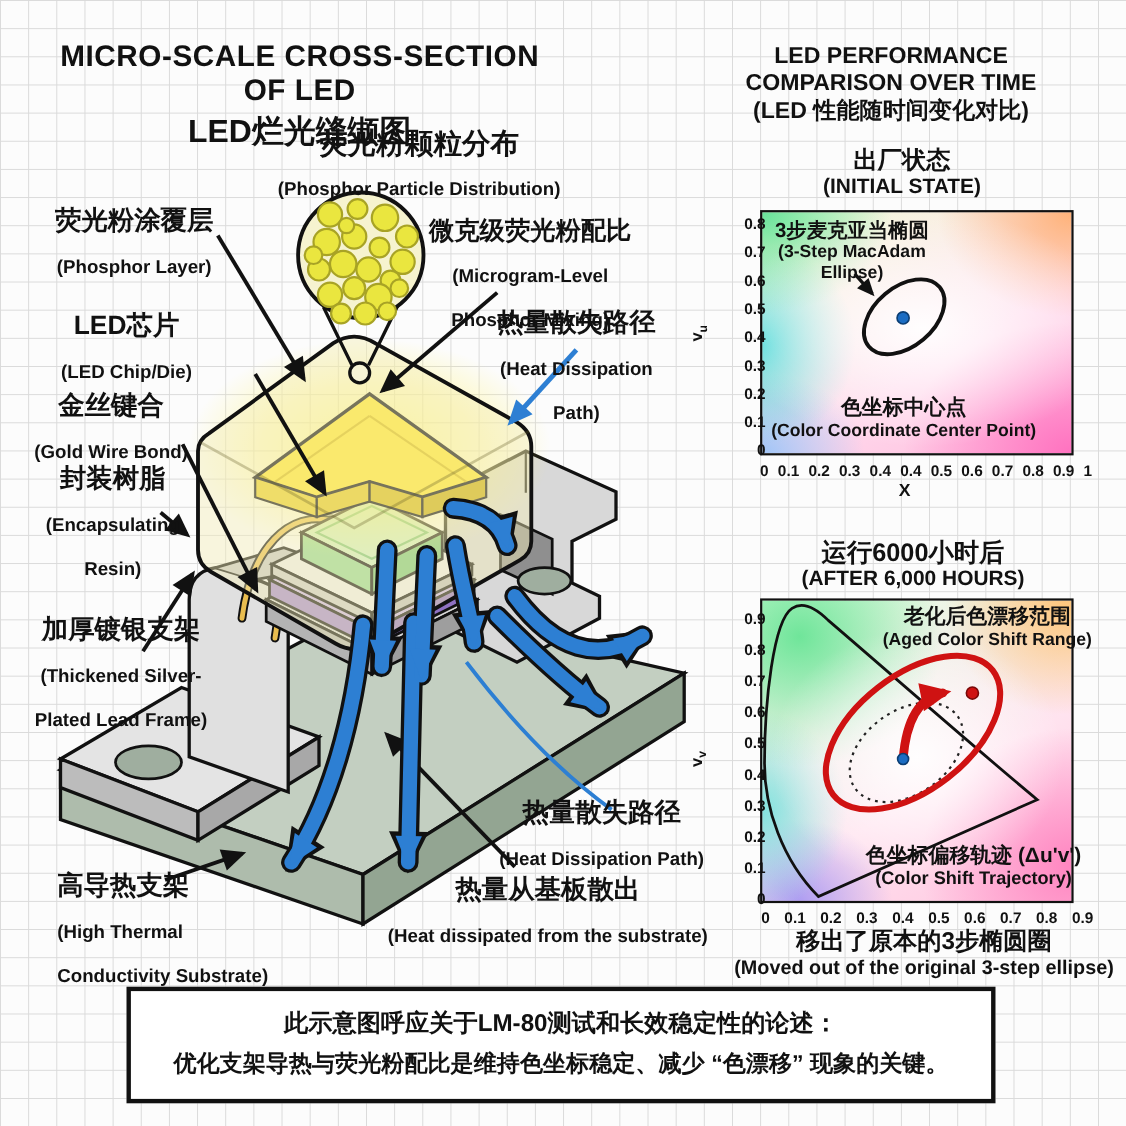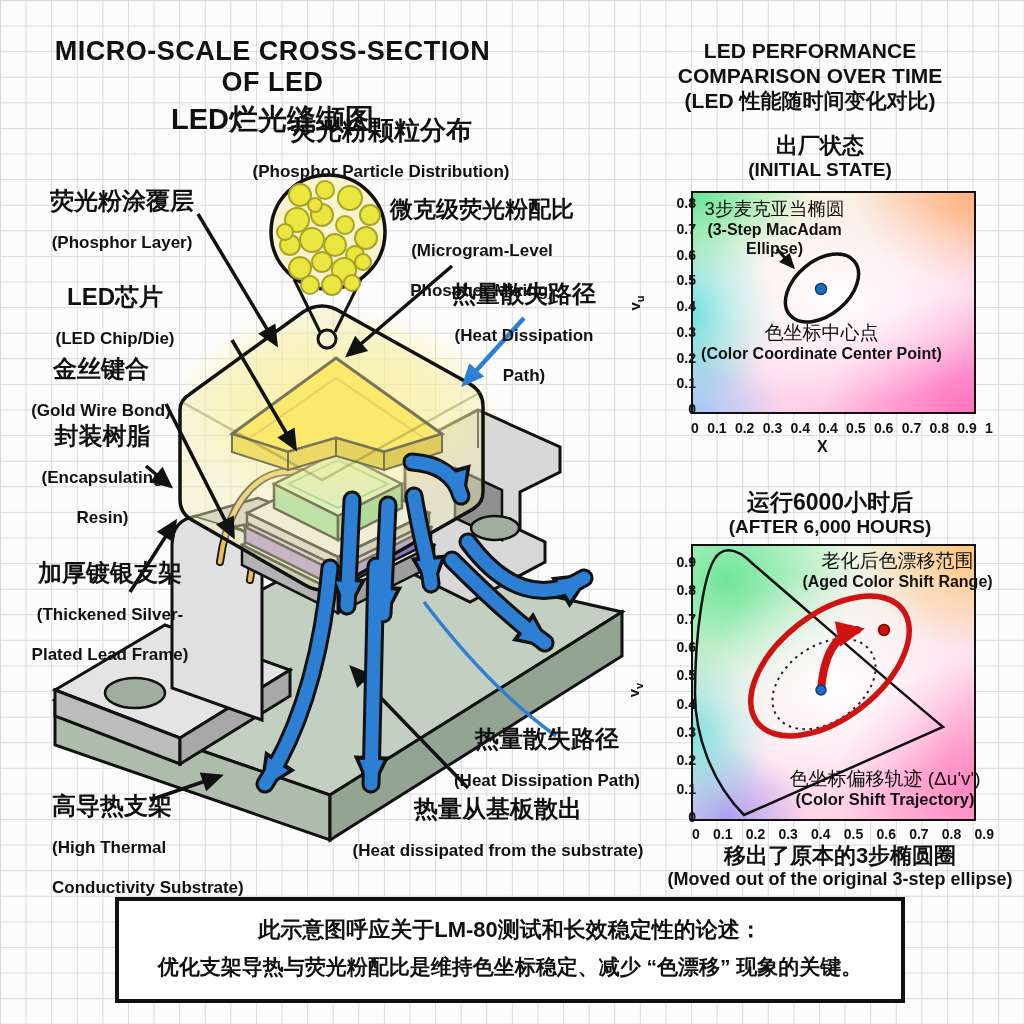--- a/index.html
+++ b/index.html
@@ -44,21 +44,21 @@
       radial-gradient(65% 60% at 98% 2%, rgba(255,195,115,.92) 0%, rgba(255,195,115,0) 60%),
       radial-gradient(75% 70% at 100% 88%, rgba(255,128,190,.92) 0%, rgba(255,128,190,0) 65%),
       linear-gradient(150deg,#e2ffe0 0%,#ffe3ef 60%,#ffc4df 100%);
   }
   .ticks{position:absolute;display:flex;font-size:14px;font-weight:700;color:#111;padding-left:12px;}
   .ticksY{flex-direction:column;justify-content:space-between;align-items:flex-end;}
   .ticksX{flex-direction:row;justify-content:space-between;align-items:flex-start;}
   .axlab{position:absolute;font-size:16px;font-weight:bold;}
   .ylab{position:absolute;font-size:15px;font-weight:bold;transform:rotate(-90deg);}
   .ylab sub{font-size:11px;}
-  .inlab-zh{font-size:19px;font-weight:normal;line-height:22px;}
+  .inlab-zh{font-size:19px;font-weight:bold;line-height:22px;}
   .inlab-en{font-size:16px;font-weight:bold;line-height:19px;}
   .foot-zh{font-size:22px;font-weight:bold;line-height:25px;}
   .foot-en{font-size:18px;font-weight:bold;line-height:22px;}
   .note{
     position:absolute;left:115px;top:897px;width:782px;height:98px;
     background:#fff;border:4px solid #111;text-align:center;
   }
   .note .l1{font-size:22px;font-weight:bold;margin-top:14px;}
   .note .l2{font-size:21px;font-weight:bold;margin-top:8px;}
   svg{display:block;}
@@ -297,21 +297,21 @@
     </defs>
     <ellipse cx="131" cy="97" rx="42" ry="27" transform="rotate(-40 131 97)" fill="none" stroke="#111" stroke-width="3.5"></ellipse>
     <circle cx="130" cy="98" r="5.5" fill="#1b6cc2" stroke="#0c3e73" stroke-width="1.5"></circle>
     <path d="M86,58 L102,76" fill="none" stroke="#111" stroke-width="3" marker-end="url(#mB2)"></path>
   </svg>
   <div class="abs ctr" style="left:697px;top:198px;width:155px">
     <div class="inlab-zh" style="font-size:18.5px">3步麦克亚当椭圆</div>
     <div class="inlab-en">(3-Step MacAdam</div>
     <div class="inlab-en">Ellipse)</div>
   </div>
-  <div class="abs ctr" style="left:681px;top:322px;width:281px">
+  <div class="abs ctr" style="left:681px;top:360px;width:281px">
     <div class="inlab-zh">色坐标中心点</div>
     <div class="inlab-en">(Color Coordinate Center Point)</div>
   </div>
 
   <div class="ticks ticksY" style="left:640px;top:195px;width:44px;height:222px">
       <span>0.8</span>
       <span>0.7</span>
       <span>0.6</span>
       <span>0.5</span>
       <span>0.4</span>

